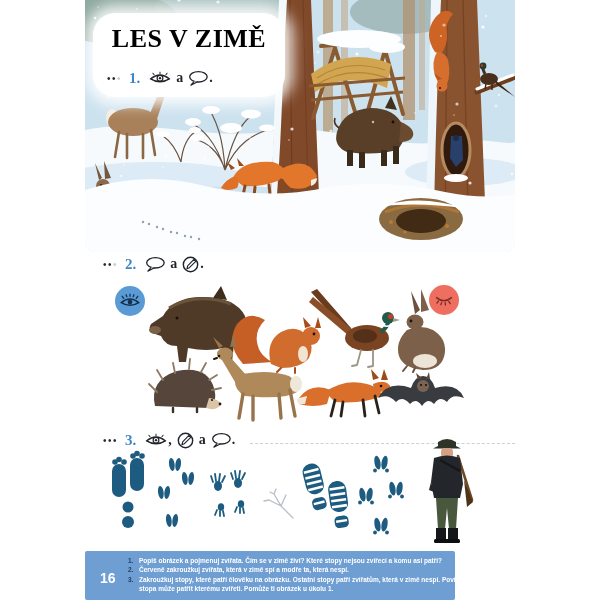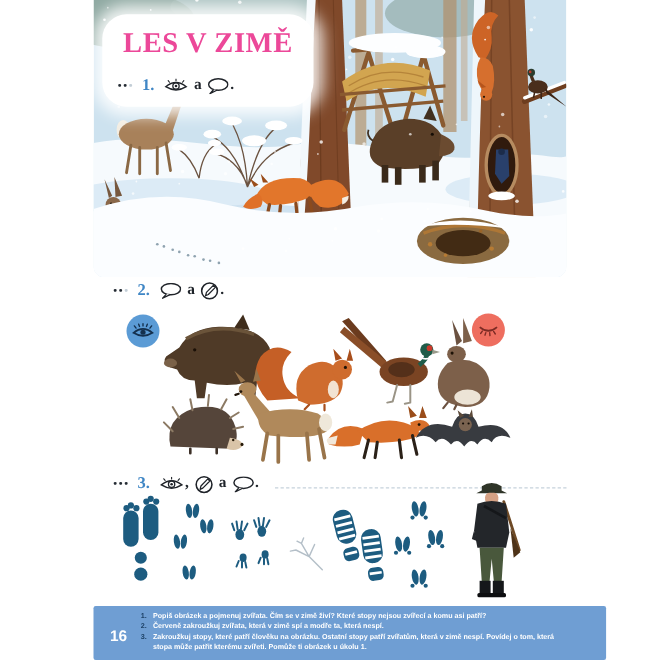--- a/index.html
+++ b/index.html
@@ -3,40 +3,40 @@
 <meta charset="utf-8">
 <style>
   html,body{margin:0;padding:0;background:#ffffff;}
   .page{position:relative;width:600px;height:600px;background:#ffffff;overflow:hidden;
         font-family:"Liberation Sans",sans-serif;}
   .scene{position:absolute;left:85px;top:0;width:430px;height:252px;border-radius:0 0 10px 10px;overflow:hidden;}
   .scene svg{display:block;}
   .title-box{position:absolute;left:93px;top:13px;width:192px;height:84px;background:#ffffff;
              border-radius:22px;box-shadow:0 0 14px 8px rgba(255,255,255,.85);}
   .page-title{margin:11px 0 0 0;text-align:center;font-family:"Liberation Serif",serif;
-              font-weight:bold;font-size:26px;letter-spacing:.5px;color:#ec4899;}
+              font-weight:bold;font-size:26px;letter-spacing:.5px;color:#000000;}
   .task-line{display:flex;align-items:center;gap:5px;height:22px;}
   .task-line-1{position:absolute;left:14px;top:54px;}
   .task-line-2{position:absolute;left:103px;top:253px;}
   .task-line-3{position:absolute;left:103px;top:429px;}
   .tq-dots{font-size:10px;color:#242b33;letter-spacing:1.5px;margin-right:1px;}
   .tq-dots .muted{color:#c2cdd6;}
   .tq-num{font-family:"Liberation Serif",serif;font-weight:bold;font-size:15px;color:#3f86c5;margin:0 4px 0 1px;}
   .tq-text{font-family:"Liberation Serif",serif;font-weight:bold;font-size:14px;color:#1e2329;}
   .tq-text.punct{margin-left:-4px;}
   .tq-icon{flex:0 0 auto;}
   .task3-rule{position:absolute;left:250px;top:443px;width:265px;border-top:1px dashed #c6d2dc;}
   .animals{position:absolute;left:85px;top:280px;width:430px;height:152px;}
   .legend-circle{position:absolute;width:30px;height:30px;border-radius:50%;
                  display:flex;align-items:center;justify-content:center;}
   .legend-awake{left:115px;top:286px;}
   .legend-asleep{left:429px;top:285px;}
   .tracks{position:absolute;left:85px;top:450px;width:430px;height:100px;}
   .hunter{position:absolute;left:420px;top:436px;width:54px;height:113px;}
-  .footer{position:absolute;left:85px;top:551px;width:466px;height:49px;background:#6f9ed3;border-radius:2px;}
+  .footer{position:absolute;left:85px;top:551px;width:370px;height:49px;background:#6f9ed3;border-radius:2px;}
   .f-page{position:absolute;left:15px;top:19px;color:#ffffff;font-weight:bold;font-size:14px;}
   .f-lines{position:absolute;left:43px;top:5px;width:382px;font-size:6.5px;line-height:9.4px;
            font-weight:bold;color:#ffffff;}
   .f-line{position:relative;padding-left:11px;}
   .f-num{position:absolute;left:0;top:0;color:#1d4166;}
   .hidden-defs{position:absolute;width:0;height:0;overflow:hidden;}
 </style>
 </head>
 <body>
 

